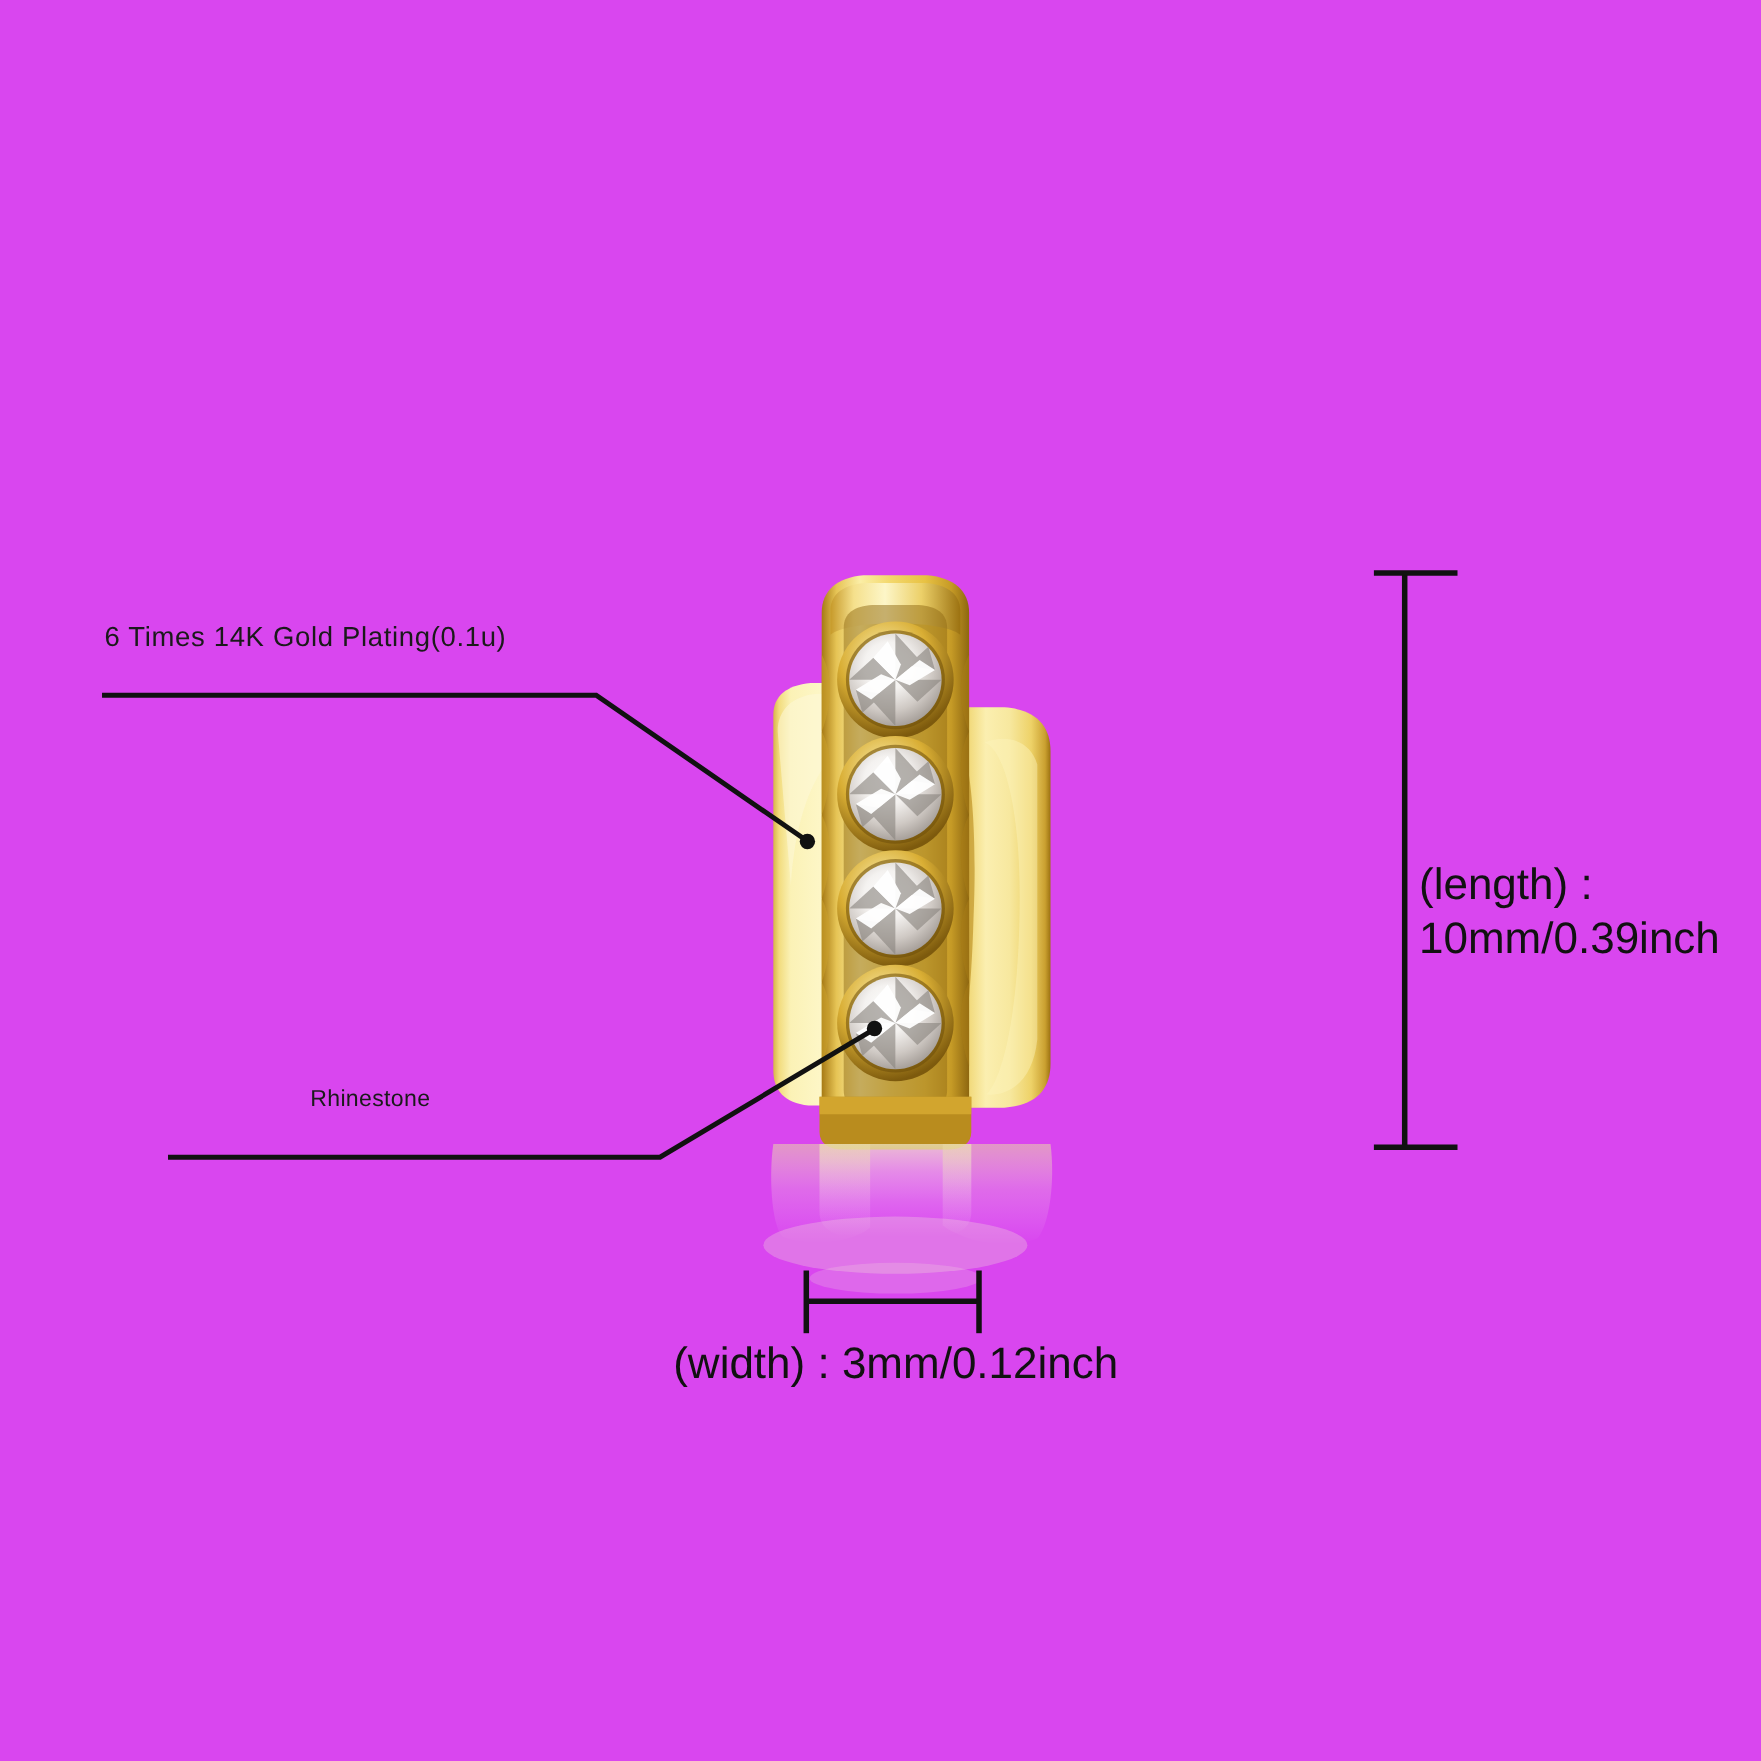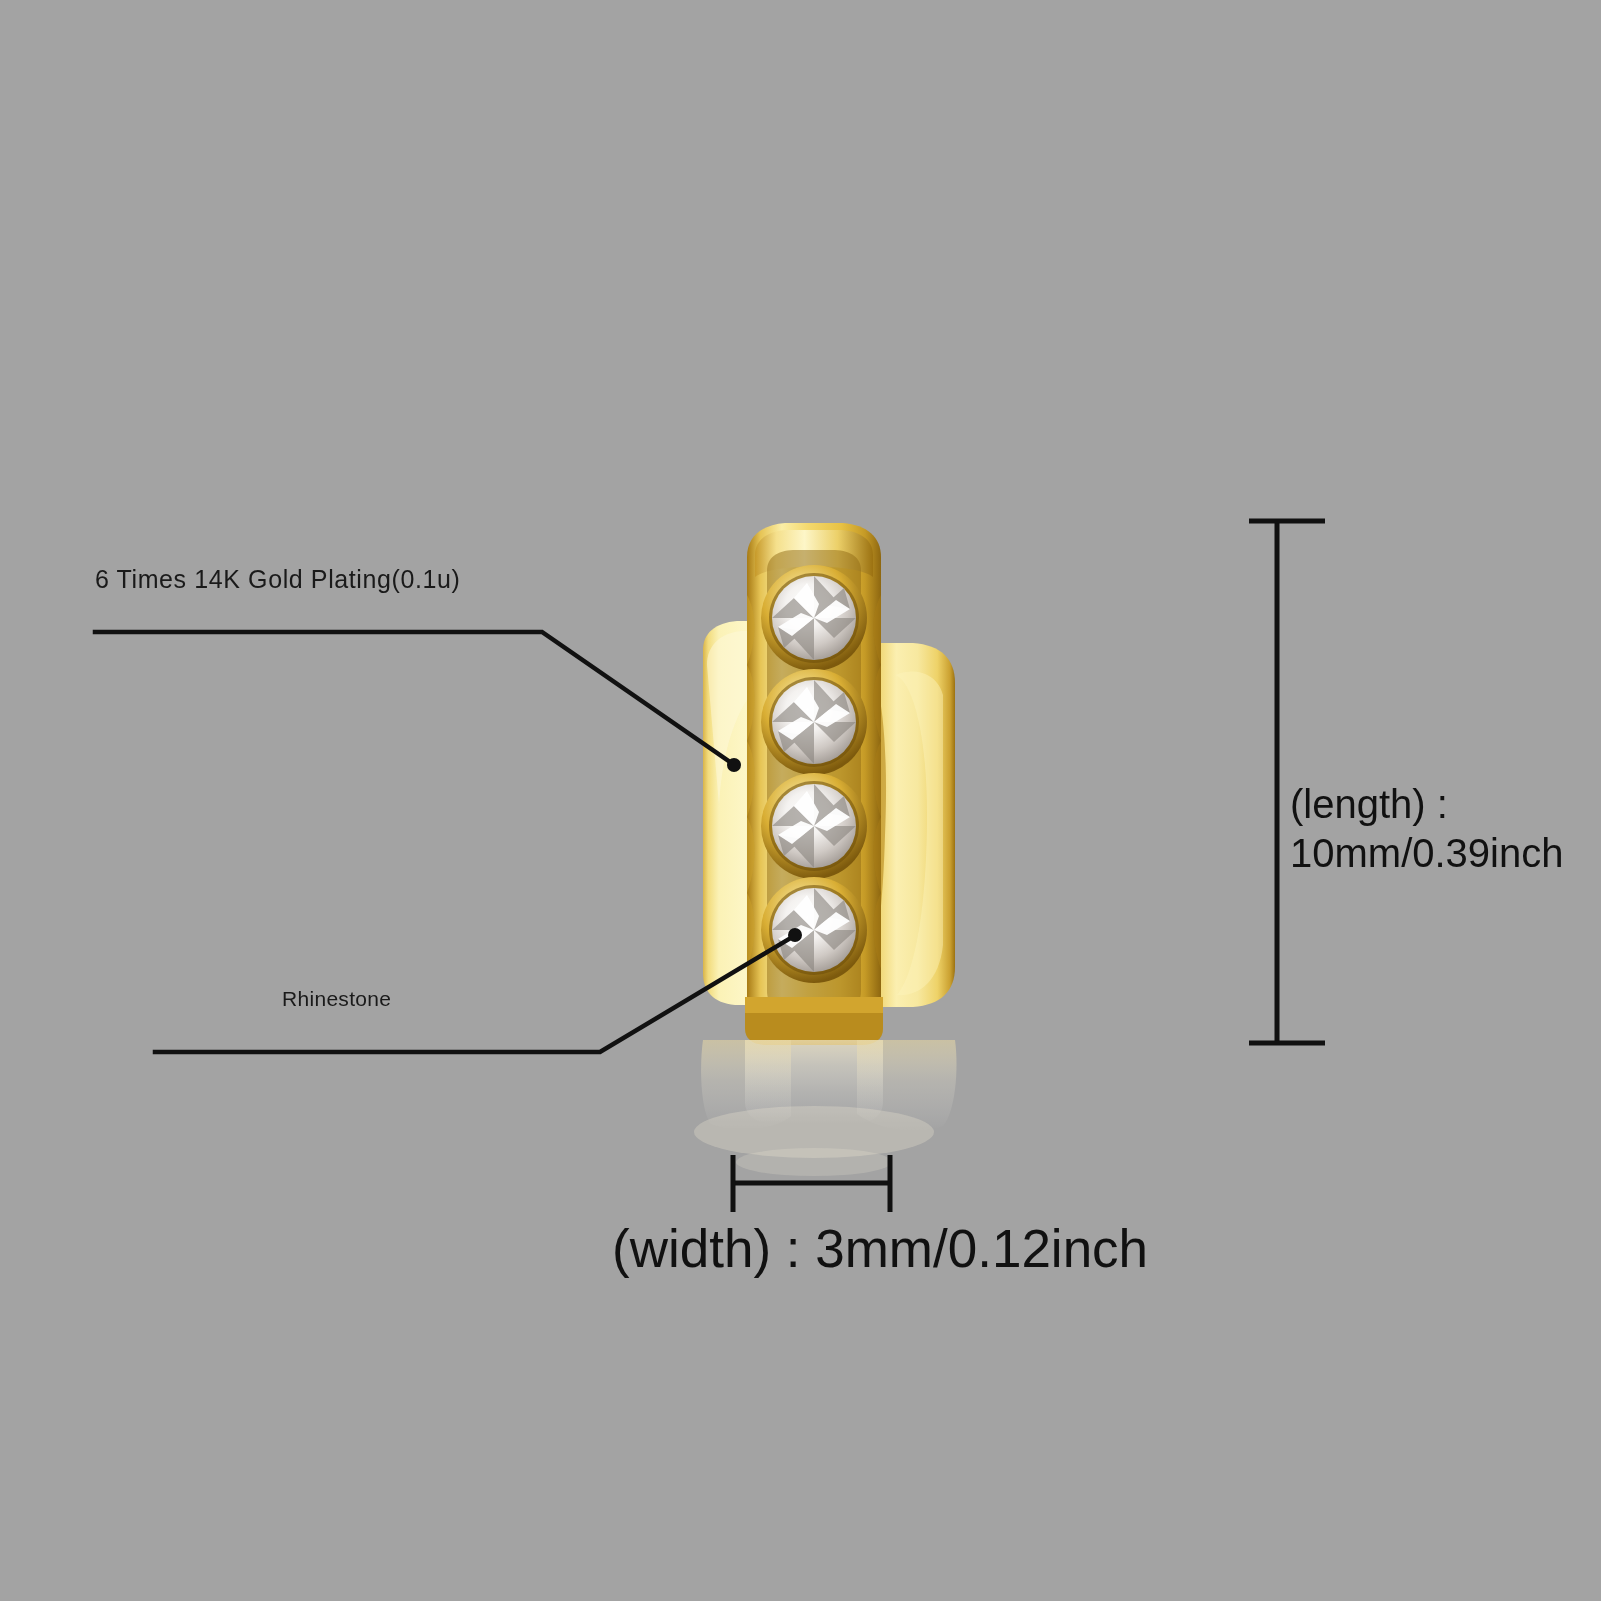--- a/index.html
+++ b/index.html
@@ -4,21 +4,21 @@
 <style>
   html, body {
     margin: 0;
     padding: 0;
     background: #ffffff;
   }
   #stage {
     position: relative;
     width: 1601px;
     height: 1601px;
-    background: #a3a3a3;
+    background: #d946ef;
     overflow: hidden;
     font-family: "Liberation Sans", sans-serif;
     color: #111111;
   }
 
   
   .anno-label {
     position: absolute;
     white-space: nowrap;
     color: #1a1a1a;
@@ -45,21 +45,21 @@
     width: 300px;
     font-size: 40px;
     line-height: 1.22;
     color: #111111;
     white-space: pre-line;
   }
   #label-width {
     position: absolute;
     left: 612px;
     top: 1218px;
-    font-size: 53px;
+    font-size: 40px;
     color: #111111;
     white-space: nowrap;
     text-align: center;
   }
 
   
   svg.overlay {
     position: absolute;
     left: 0;
     top: 0;

